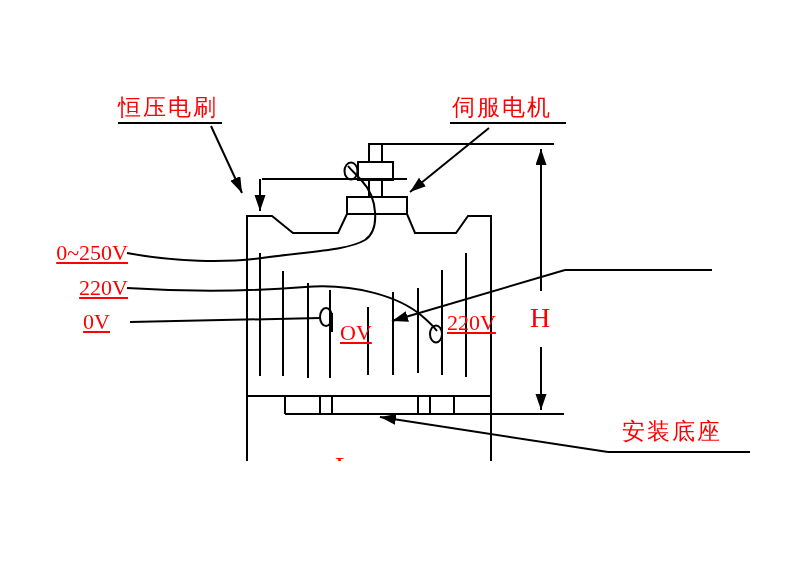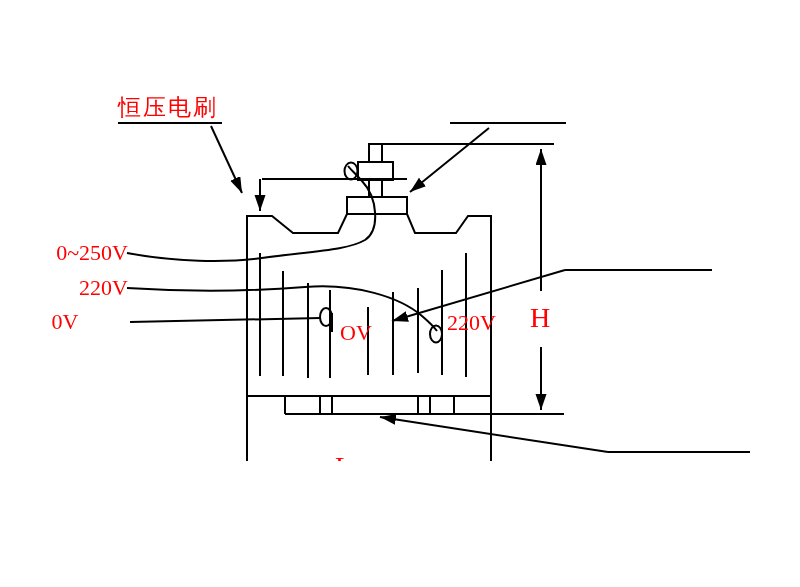--- a/index.html
+++ b/index.html
@@ -12,21 +12,21 @@
   }
   .canvas svg{position:absolute;left:0;top:0;}
   .lbl{
     position:absolute;
     color:#fe0000;
     font-family:"Liberation Serif","DejaVu Serif",serif;
     white-space:nowrap;
     line-height:1;
   }
   .cn{font-size:23px;letter-spacing:2px;}
-  .lat{font-size:22px;}
+  .lat{font-size:22px;text-decoration:underline;}
   .dim{font-size:28px;}
   .ra{text-align:right;}
 </style>
 </head>
 <body>
 
 <div class="canvas">
 
   <svg width="800" height="587" viewBox="0 0 800 587">
     <defs>
@@ -112,28 +112,30 @@
       <line x1="332" y1="396" x2="332" y2="414"></line>
       <line x1="418" y1="396" x2="418" y2="414"></line>
       <line x1="430" y1="396" x2="430" y2="414"></line>
       <line x1="454" y1="396" x2="454" y2="414"></line>
       <line x1="285" y1="414" x2="564" y2="414"></line>
     </g>
   </svg>
 
   <div class="lbl cn" style="left:118px;top:96px;">恒压电刷</div>
 
+  <div class="lbl cn" style="left:452px;top:96px;">伺服电机</div>
 
 
+  <div class="lbl cn" style="left:622px;top:420px;">安装底座</div>
 
   <div class="lbl lat ra" style="left:48px;top:242px;width:80px;">0~250V</div>
 
   <div class="lbl lat ra" style="left:48px;top:277px;width:80px;">220V</div>
 
-  <div class="lbl lat ra" style="left:32px;top:311px;width:66px;text-align:center;">0V</div>
+  <div class="lbl lat ra" style="left:44px;top:311px;width:66px;">0V</div>
 
   <div class="lbl lat" style="left:340px;top:322px;">OV</div>
 
   <div class="lbl lat" style="left:447px;top:312px;">220V</div>
 
   <div class="lbl dim" style="left:530px;top:304px;">H</div>
 
   <div class="lbl dim" style="left:335px;top:453px;">L</div>
 
 </div>

